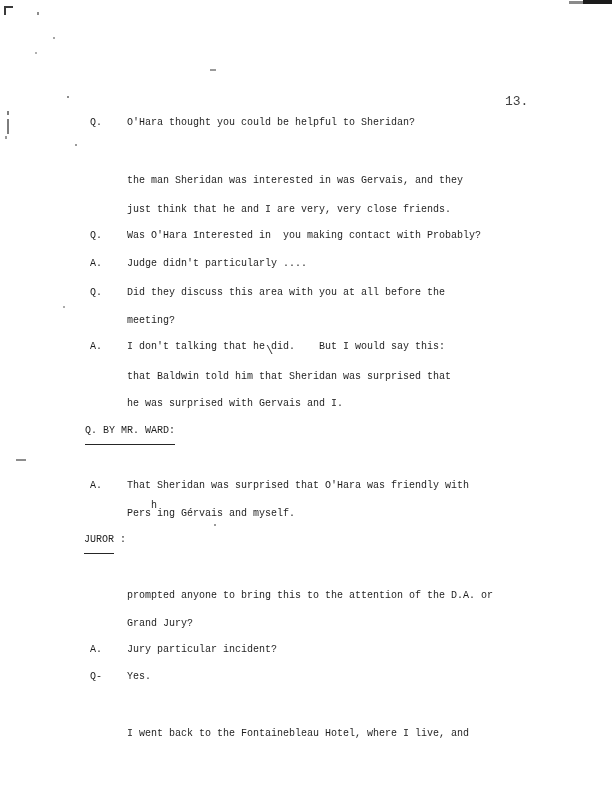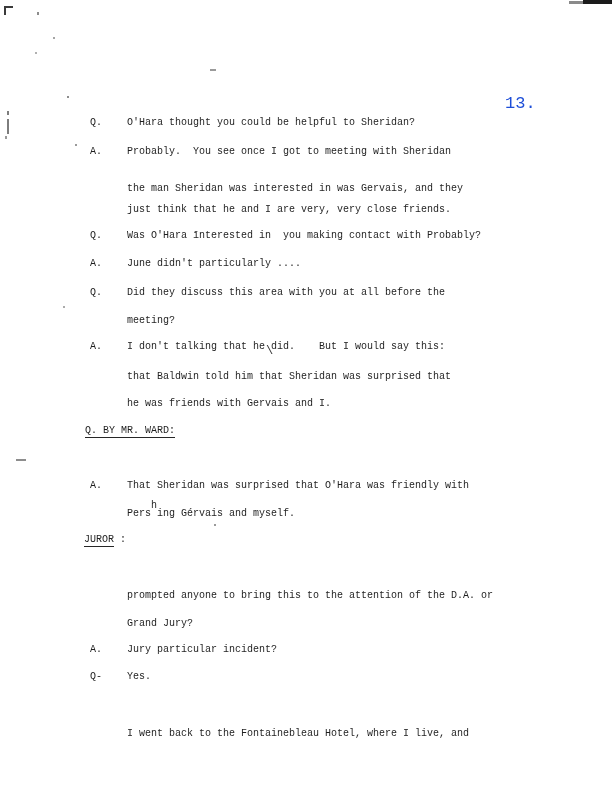--- a/index.html
+++ b/index.html
@@ -15,25 +15,25 @@
     left:127px;
     white-space:pre;
     font-size:10px;
     line-height:18px;
     color:#1f1f1f;
   }
   .qa{left:90px;}
   .ql{display:inline-block;width:37px;}
   .heading{left:85px;}
   .heading-juror{left:84px;}
-  .u{border-bottom:1.6px solid #262626;padding-bottom:1px;}
+  .u{border-bottom:1.6px solid #262626;padding-bottom:8px;}
   .raised{position:relative;top:-8px;}
   .pagenum{
     position:absolute;top:94px;left:505px;
-    font-size:17px;color:#1d4ed8;white-space:pre;
+    font-size:13px;color:#404040;white-space:pre;
   }
   .artifact{position:absolute;}
   .corner-tl{top:6px;left:4px;width:7px;height:7px;border-top:2px solid #3a3a3a;border-left:2px solid #3a3a3a;}
   .tr-bar-black{top:0;left:583px;width:29px;height:4px;background:#1b1b1b;}
   .tr-bar-gray{top:1px;left:569px;width:14px;height:3px;background:#8a8a8a;}
   .speck{background:#8d8d8d;}
   .sp1{top:12px;left:37px;width:2px;height:3px;}
   .sp2{top:37px;left:53px;width:2px;height:2px;background:#a5a5a5;}
   .sp3{top:52px;left:35px;width:2px;height:2px;background:#b0b0b0;}
   .sp4{top:69px;left:210px;width:6px;height:2px;background:#9a9a9a;}
@@ -70,39 +70,38 @@
   <div class="artifact margin-dot"></div>
   <div class="artifact margin-bar"></div>
   <div class="artifact margin-dot2"></div>
   <div class="artifact margin-dash"></div>
   <div class="artifact backslash-mark">\</div>
 
   <div class="pagenum">13.</div>
 
   <div class="line qa" style="top:114px"><span class="ql">Q.</span><span>O'Hara thought you could be helpful to Sheridan?</span></div>
 
-  <div class="line qa" style="top:143px"><span class="ql">A.</span><span>Probably.  You see once I got to meeting with Sheridan</span></div>
 
-  <div class="line" style="top:180px"><span>the man Sheridan was interested in was Gervais, and they</span></div>
+  <div class="line" style="top:172px"><span>the man Sheridan was interested in was Gervais, and they</span></div>
 
   <div class="line" style="top:201px"><span>just think that he and I are very, very close friends.</span></div>
 
   <div class="line qa" style="top:227px"><span class="ql">Q.</span><span>Was O'Hara īnterested in  you making contact with Probably?</span></div>
 
-  <div class="line qa" style="top:255px"><span class="ql">A.</span><span>June didn't particularly ....</span></div>
+  <div class="line qa" style="top:255px"><span class="ql">A.</span><span>Judge didn't particularly ....</span></div>
 
   <div class="line qa" style="top:284px"><span class="ql">Q.</span><span>Did they discuss this area with you at all before the</span></div>
 
   <div class="line" style="top:312px"><span>meeting?</span></div>
 
   <div class="line qa" style="top:338px"><span class="ql">A.</span><span>I don't talking that he did.    But I would say this:</span></div>
 
   <div class="line" style="top:368px"><span>that Baldwin told him that Sheridan was surprised that</span></div>
 
-  <div class="line" style="top:395px"><span>he was friends with Gervais and I.</span></div>
+  <div class="line" style="top:395px"><span>he was surprised with Gervais and I.</span></div>
 
   <div class="line heading" style="top:422px"><span class="u">Q. BY MR. WARD:</span></div>
 
 
   <div class="line qa" style="top:477px"><span class="ql">A.</span><span>That Sheridan was surprised that O'Hara was friendly with</span></div>
 
   <div class="line" style="top:505px"><span>Pers</span><span class="raised">h</span><span>ing Gérvais and myself.</span></div>
 
   <div class="line heading heading-juror" style="top:531px"><span class="u">JUROR</span><span> :</span></div>
 

